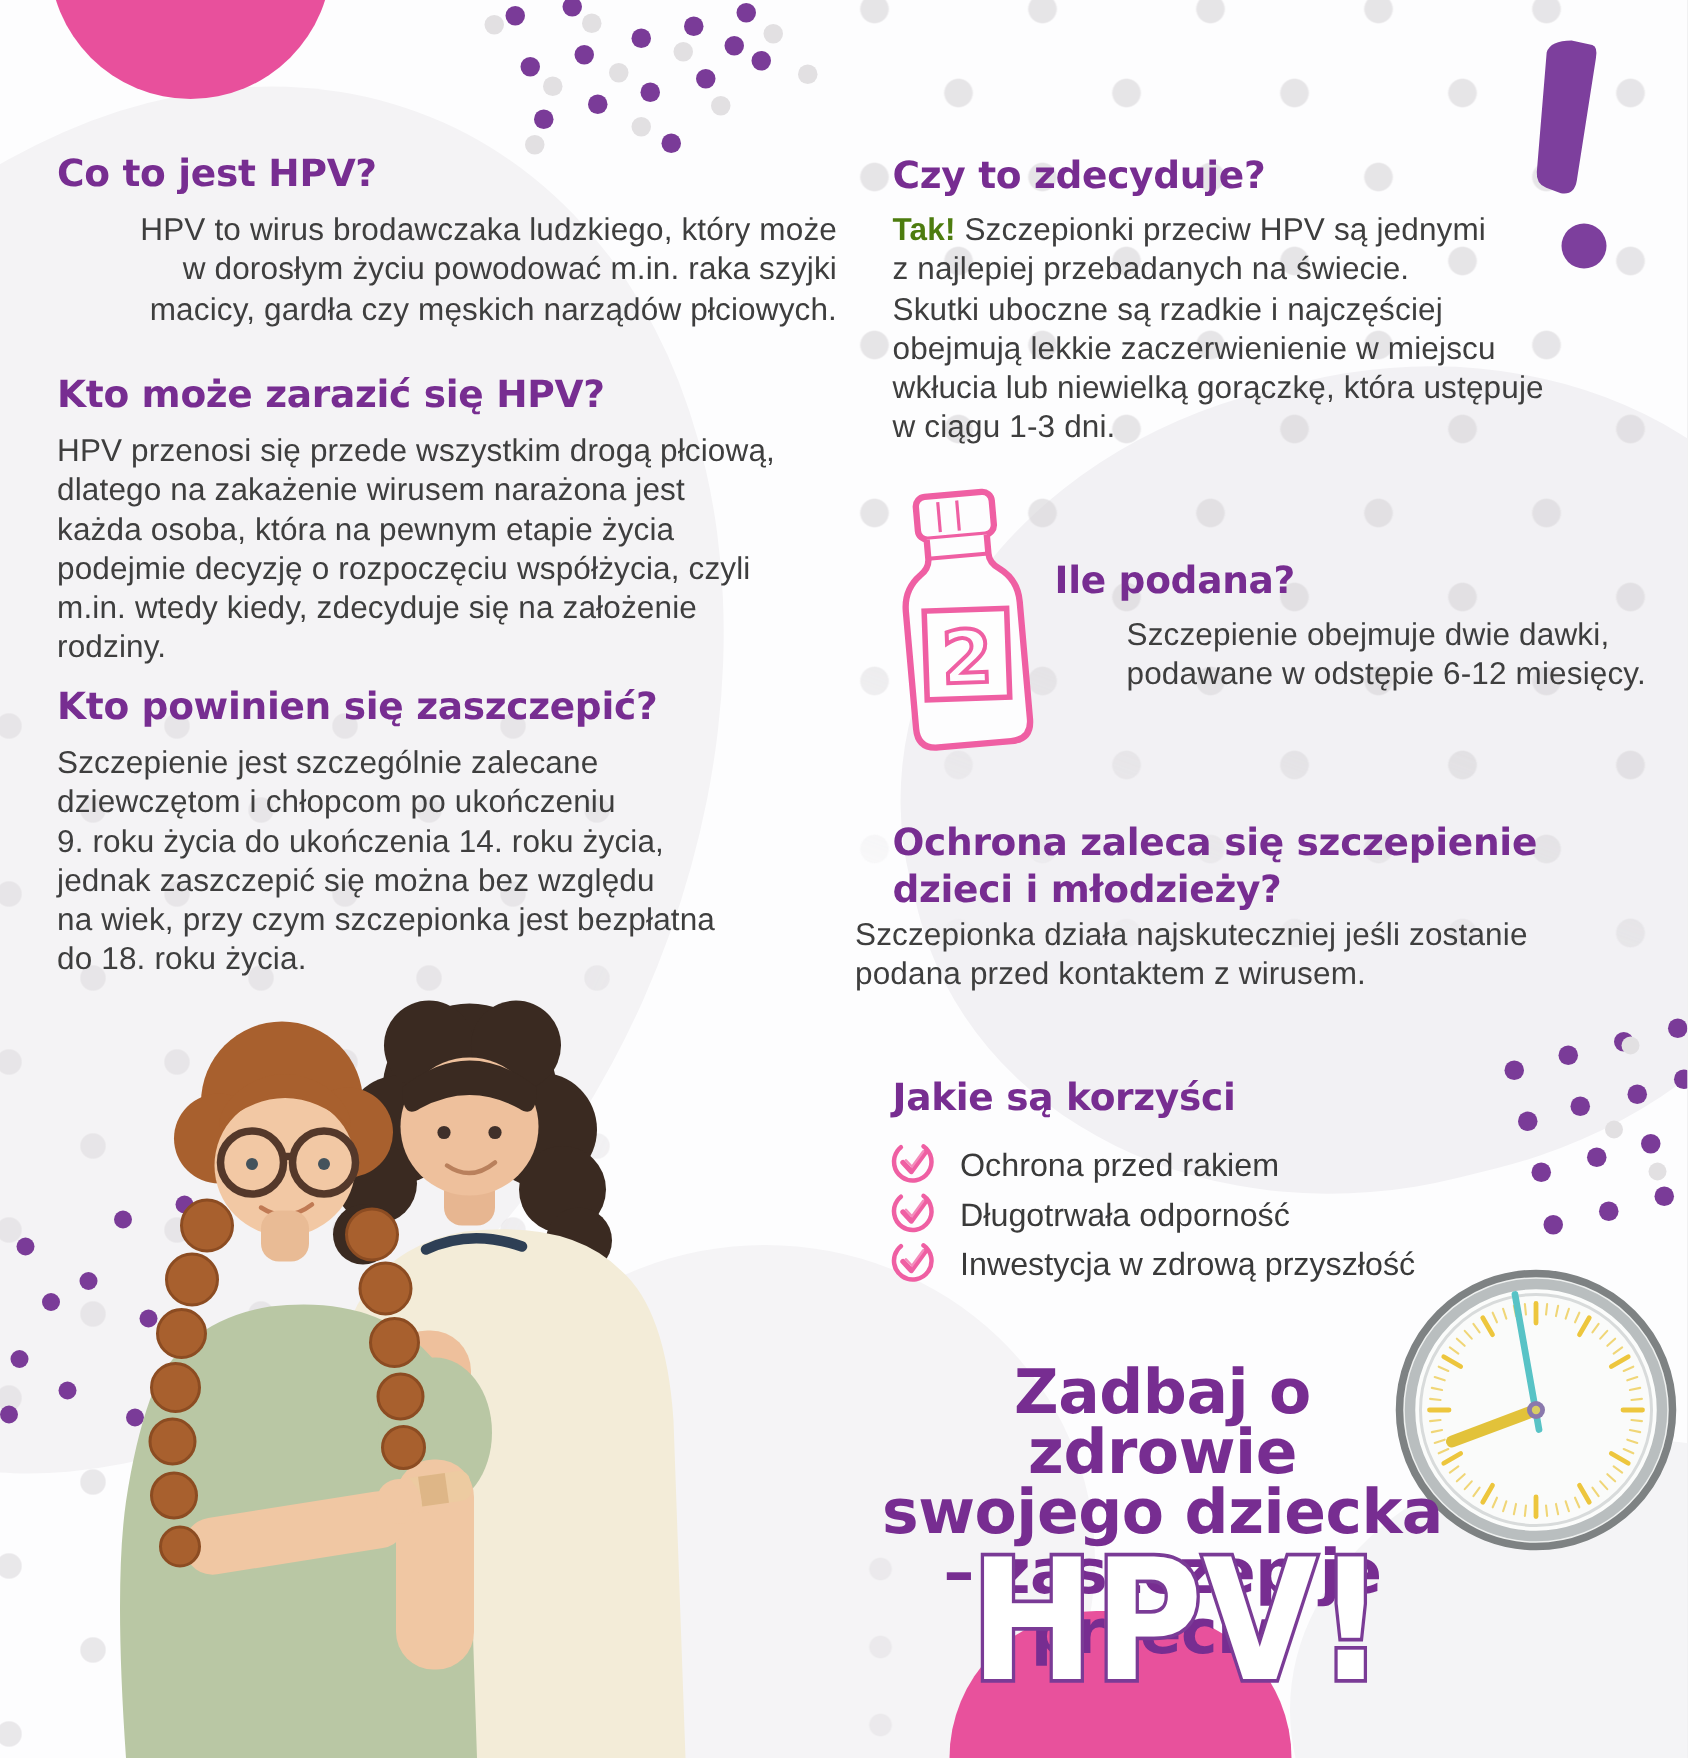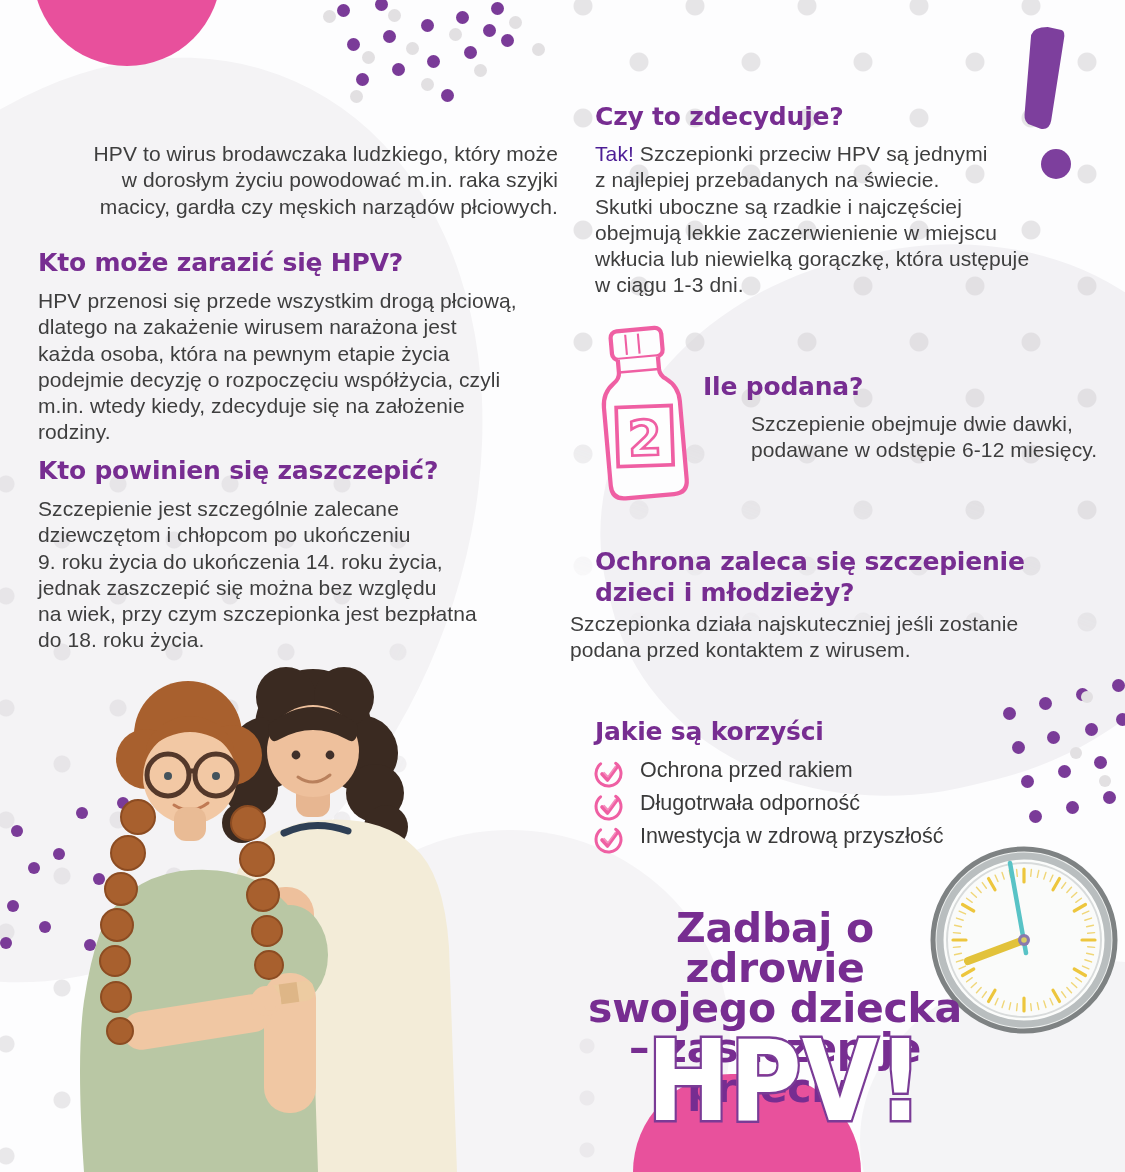--- a/index.html
+++ b/index.html
@@ -28,22 +28,22 @@
     background-size:84px 52px;background-position:10px 10px;}
   .deco-dot{position:absolute;border-radius:50%;z-index:1;}
   
   .pink-circle{position:absolute;left:33px;top:-122px;width:188px;height:188px;border-radius:50%;z-index:1;}
   .pink-dome{position:absolute;left:633px;top:1074px;width:228px;height:98px;border-radius:116px 116px 0 0;z-index:2;}
   .excl-wrap{position:absolute;left:1000px;top:20px;width:100px;height:170px;z-index:2;}
   
   .h{position:absolute;z-index:3;font-family:"DejaVu Sans",sans-serif;font-weight:800;font-size:25px;
      line-height:31px;color:#772d91;white-space:pre-line;letter-spacing:-0.2px;}
   .p{position:absolute;z-index:3;font-size:21px;line-height:26.3px;color:#3e3e3e;white-space:pre-line;letter-spacing:0.1px;}
-  .lead{font-weight:400;color:#4c1d95;}
-  .benefit-row{position:absolute;z-index:3;display:flex;align-items:flex-start;gap:16px;height:32px;}
+  .lead{font-weight:700;color:#4d7c0f;}
+  .benefit-row{position:absolute;z-index:3;display:flex;align-items:flex-end;gap:16px;height:32px;}
   .benefit-label{font-size:21.5px;color:#3a3a3a;}
   .cta{position:absolute;left:588px;top:908px;width:374px;z-index:3;text-align:center;
        font-family:"DejaVu Sans",sans-serif;font-weight:800;font-size:41px;line-height:40px;
        color:#772d91;white-space:pre-line;letter-spacing:-0.3px;}
   .hpv{position:absolute;left:620px;top:1022px;width:330px;z-index:3;text-align:center;
        font-family:"DejaVu Sans",sans-serif;font-weight:800;font-size:112px;line-height:118px;color:#ffffff;
        -webkit-text-stroke:5px #7a3b96;paint-order:stroke fill;transform:scaleX(.88);transform-origin:center;}
   
   .vial{position:absolute;left:590px;top:324px;z-index:2;transform:rotate(-5deg);}
   .clock{position:absolute;left:925px;top:843px;z-index:2;}
@@ -67,20 +67,21 @@
 
   <div class="pink-circle" style="background:#e8509c;"></div>
 
   <div class="excl-wrap">
     <svg width="100" height="170" viewBox="0 0 100 170">
       <path d="M28 16 Q30 8 44 7 L58 9 Q62 10 61 18 L54 100 Q53 110 44 109 L34 106 Q27 104 27 96 Z" fill="#7d3f9d" transform="rotate(4 45 60)"></path>
       <circle cx="56" cy="144" r="15" fill="#7d3f9d"></circle>
     </svg>
   </div>
 
+  <div class="h" style="left:38px;top:100px;">Co to jest HPV?</div>
   <div class="p" style="left:38px;top:141px;width:520px;text-align:right;">HPV to wirus brodawczaka ludzkiego, który może
 w dorosłym życiu powodować m.in. raka szyjki
 macicy, gardła czy męskich narządów płciowych.</div>
 
   <div class="h" style="left:38px;top:247px;">Kto może zarazić się HPV?</div>
   <div class="p" style="left:38px;top:288px;width:520px;">HPV przenosi się przede wszystkim drogą płciową,
 dlatego na zakażenie wirusem narażona jest
 każda osoba, która na pewnym etapie życia
 podejmie decyzję o rozpoczęciu współżycia, czyli
 m.in. wtedy kiedy, zdecyduje się na założenie

